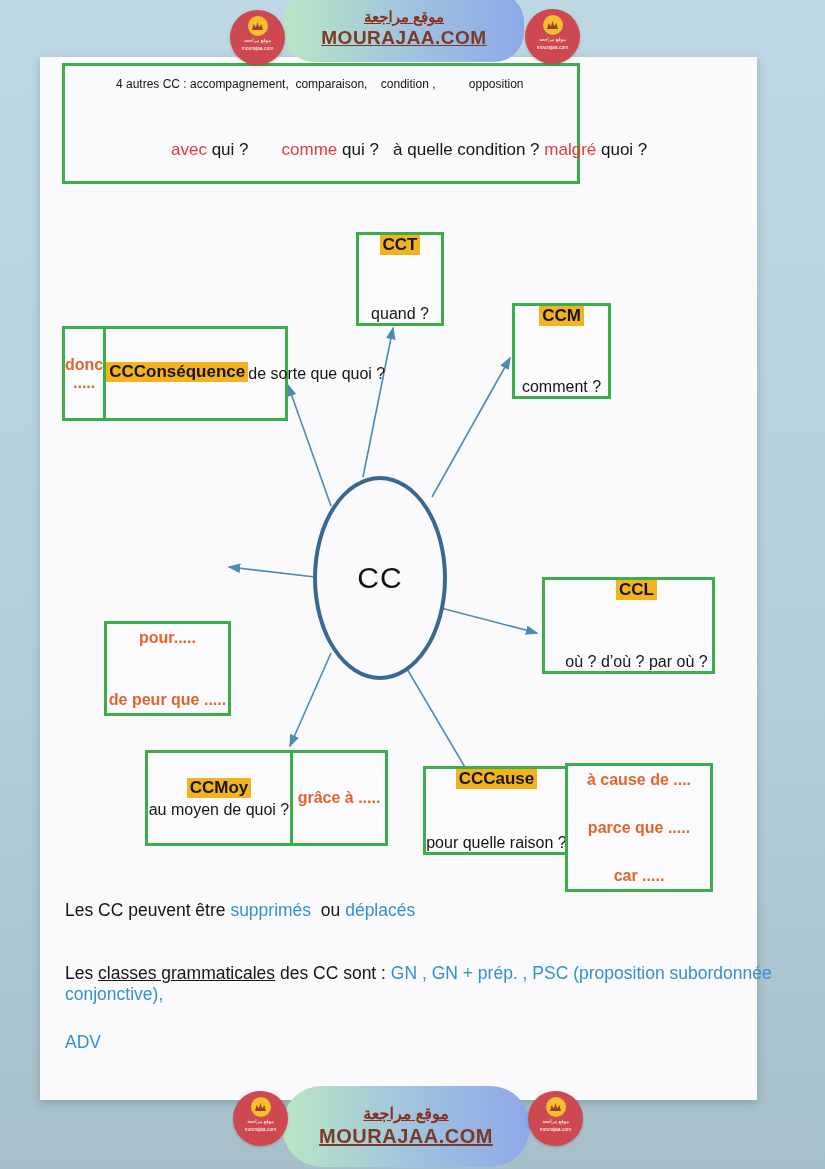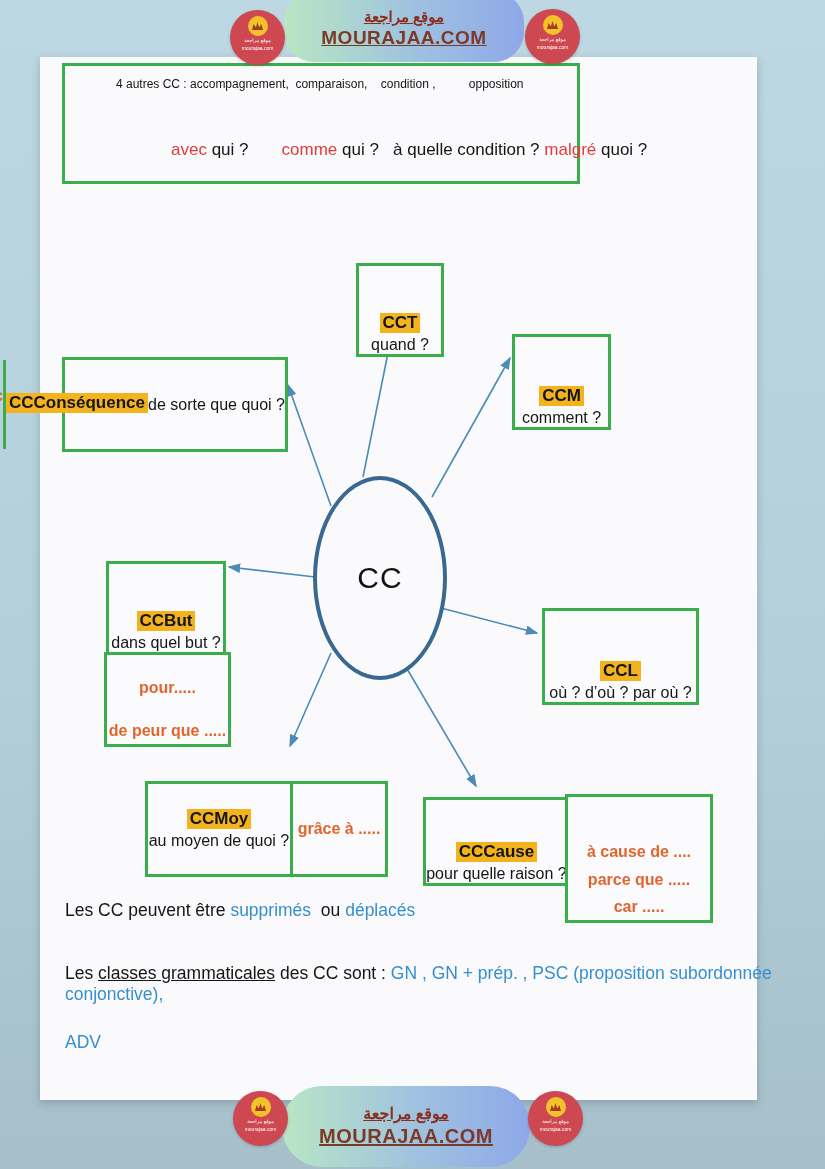--- a/index.html
+++ b/index.html
@@ -29,36 +29,36 @@
     clip-path:polygon(0 100%,15% 25%,35% 70%,50% 0,65% 70%,85% 25%,100% 100%);}
   .logo-text{font-size:5px;color:#ffffff;text-align:center;line-height:1.5;margin-top:1px;}
 
   
   .top-box{position:absolute;left:62px;top:63px;width:512px;height:115px;border:3px solid #3aae4b;z-index:2;background:#fafafc;}
   .tb-line1{position:absolute;left:7px;top:11px;font-size:12px;white-space:pre;margin-left:44px;}
   .tb-line2{position:absolute;left:106px;top:74px;font-size:17px;white-space:pre;}
 
   
   .gbox{position:absolute;z-index:2;border:3px solid #3aae4b;background:#fbfbfd;
-    display:flex;align-items:center;justify-content:flex-end;text-align:center;font-size:16px;margin-top:31px;}
+    display:flex;align-items:center;justify-content:space-between;text-align:center;font-size:16px;}
   .col{flex-direction:column;}
   .hl{background:#f2b31f;padding:0 3px;font-weight:bold;font-size:17px;display:inline-block;margin-bottom:3px;}
   .q{white-space:nowrap;}
   .cell-left{display:flex;align-items:center;justify-content:center;border-right:3px solid #3aae4b;height:100%;}
   .cell-right{flex:1;display:flex;flex-direction:row;align-items:center;justify-content:center;height:100%;}
   .orange{color:#e0662e;font-weight:600;}
   .ex-lines{line-height:1.7;}
 
   .cct{left:356px;top:232px;width:82px;height:88px;}
   .ccm{left:512px;top:303px;width:93px;height:90px;}
   .cccons{left:62px;top:326px;width:220px;height:89px;padding:0;}
   .cccons .cell-left{width:71px;}
   .ccbut{left:106px;top:530px;width:114px;height:88px;}
   .ccbut-ex{left:104px;top:621px;width:121px;height:89px;gap:16px;}
-  .ccl{left:542px;top:577px;width:151px;height:91px;}
+  .ccl{left:542px;top:577px;width:151px;height:91px;padding-left:16px;}
   .ccmoy{left:145px;top:750px;width:237px;height:90px;padding:0;}
   .ccmoy .cell-left{width:142px;flex-direction:column;}
   .cccause{left:423px;top:766px;width:141px;height:83px;}
   .cccause-ex{left:565px;top:763px;width:142px;height:123px;}
 
   .center-circle{position:absolute;left:313px;top:476px;width:126px;height:196px;z-index:2;
     border:4px solid #3a6890;border-radius:50%;background:#fafafc;
     display:flex;align-items:center;justify-content:center;font-size:30px;letter-spacing:1px;color:#111;}
 
   
@@ -131,24 +131,20 @@
   </div>
 
   <div class="gbox cccons">
     <div class="cell-left orange">donc .....</div>
     <div class="cell-right">
       <span class="hl">CCConséquence</span>
       <span class="q">de sorte que quoi ?</span>
     </div>
   </div>
 
-  <div class="gbox col ccbut">
-    <span class="hl">CCBut</span>
-    <span class="q">dans quel but ?</span>
-  </div>
   <div class="gbox col ccbut-ex orange ex-lines">
     <span>pour.....</span>
     <span>de peur que .....</span>
   </div>
 
   <div class="gbox col ccl">
     <span class="hl">CCL</span>
     <span class="q">où ? d’où ? par où ?</span>
   </div>
 

